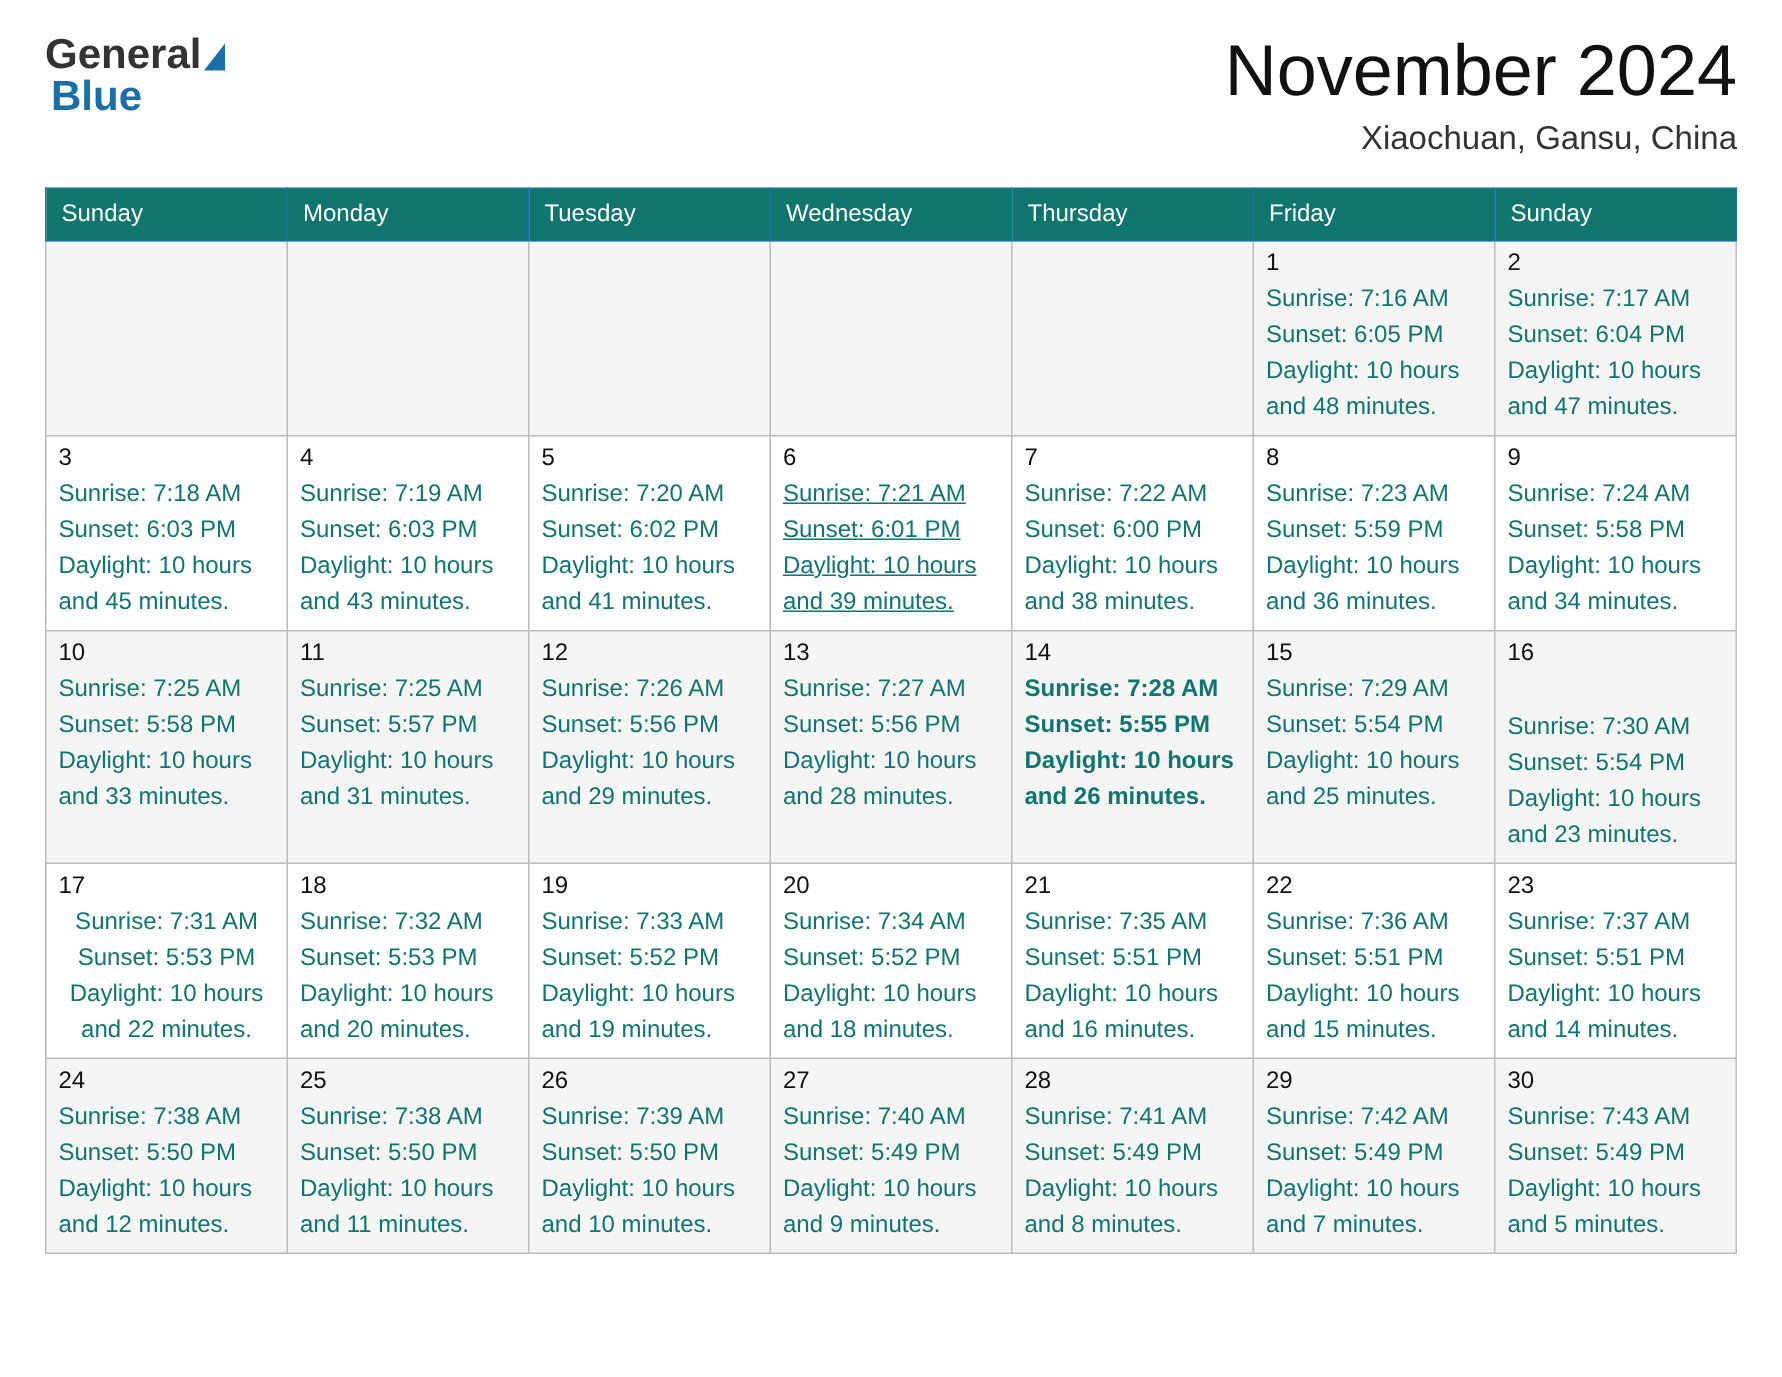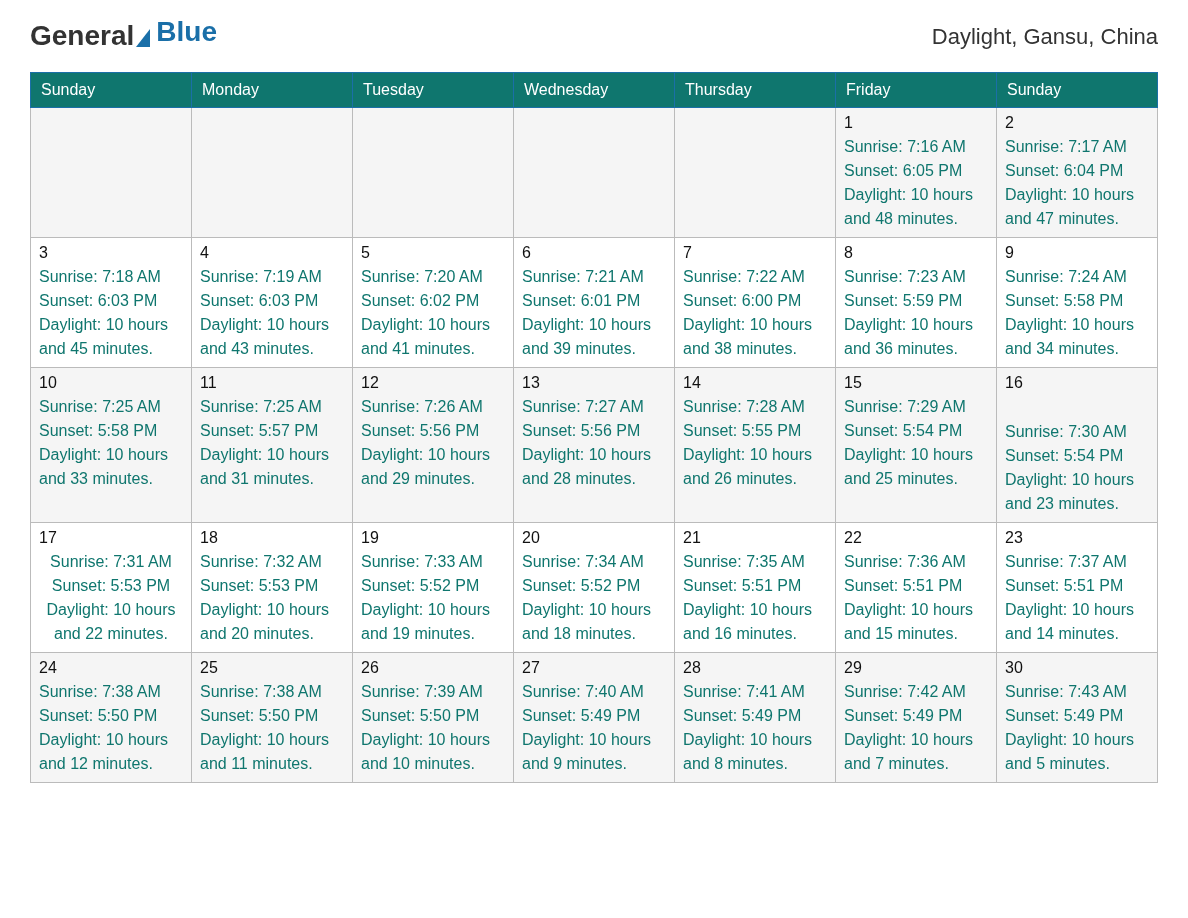--- a/index.html
+++ b/index.html
@@ -11,21 +11,21 @@
       min-height: 918px;
     }
     .header {
       display: flex;
       justify-content: space-between;
       align-items: flex-start;
       margin-bottom: 20px;
     }
     .logo {
       display: flex;
-      flex-direction: row;
+      flex-direction: column;
       align-items: flex-start;
     }
     .logo-top {
       display: flex;
       align-items: center;
       font-size: 28px;
       font-weight: bold;
       color: #333;
     }
     .logo-general { color: #333; }
@@ -110,21 +110,22 @@
 
 <div class="header">
   <div class="logo">
     <div class="logo-top">
       <span class="logo-general">General</span>
       <div class="logo-triangle"></div>
     </div>
     <span class="logo-blue">Blue</span>
   </div>
   <div class="title-block">
-    <div class="location">Daylight, Gansu, China</div>
+    <div class="month-title">November 2024</div>
+    <div class="location">Xiaochuan, Gansu, China</div>
   </div>
 </div>
 
 <table class="calendar">
   <thead>
     <tr>
       <th>Sunday</th>
       <th>Monday</th>
       <th>Tuesday</th>
       <th>Wednesday</th>
@@ -167,21 +168,21 @@
 Daylight: 10 hours and 43 minutes.</div>
         </td>
         <td>
           <span class="day-number">5</span>
           <div class="day-info" style="white-space: pre-line;">Sunrise: 7:20 AM
 Sunset: 6:02 PM
 Daylight: 10 hours and 41 minutes.</div>
         </td>
         <td>
           <span class="day-number">6</span>
-          <div class="day-info" style="white-space: pre-line;">Sunrise: 7:21 AM
+          <div class="day-info" style="white-space: pre-line; text-decoration: underline;">Sunrise: 7:21 AM
 Sunset: 6:01 PM
 Daylight: 10 hours and 39 minutes.</div>
         </td>
         <td>
           <span class="day-number">7</span>
           <div class="day-info" style="white-space: pre-line;">Sunrise: 7:22 AM
 Sunset: 6:00 PM
 Daylight: 10 hours and 38 minutes.</div>
         </td>
         <td>
@@ -217,21 +218,21 @@
 Daylight: 10 hours and 29 minutes.</div>
         </td>
         <td>
           <span class="day-number">13</span>
           <div class="day-info" style="white-space: pre-line;">Sunrise: 7:27 AM
 Sunset: 5:56 PM
 Daylight: 10 hours and 28 minutes.</div>
         </td>
         <td>
           <span class="day-number">14</span>
-          <div class="day-info" style="white-space: pre-line;">Sunrise: 7:28 AM
+          <div class="day-info" style="white-space: pre-line; font-weight: bold;">Sunrise: 7:28 AM
 Sunset: 5:55 PM
 Daylight: 10 hours and 26 minutes.</div>
         </td>
         <td>
           <span class="day-number">15</span>
           <div class="day-info" style="white-space: pre-line;">Sunrise: 7:29 AM
 Sunset: 5:54 PM
 Daylight: 10 hours and 25 minutes.</div>
         </td>
         <td>

